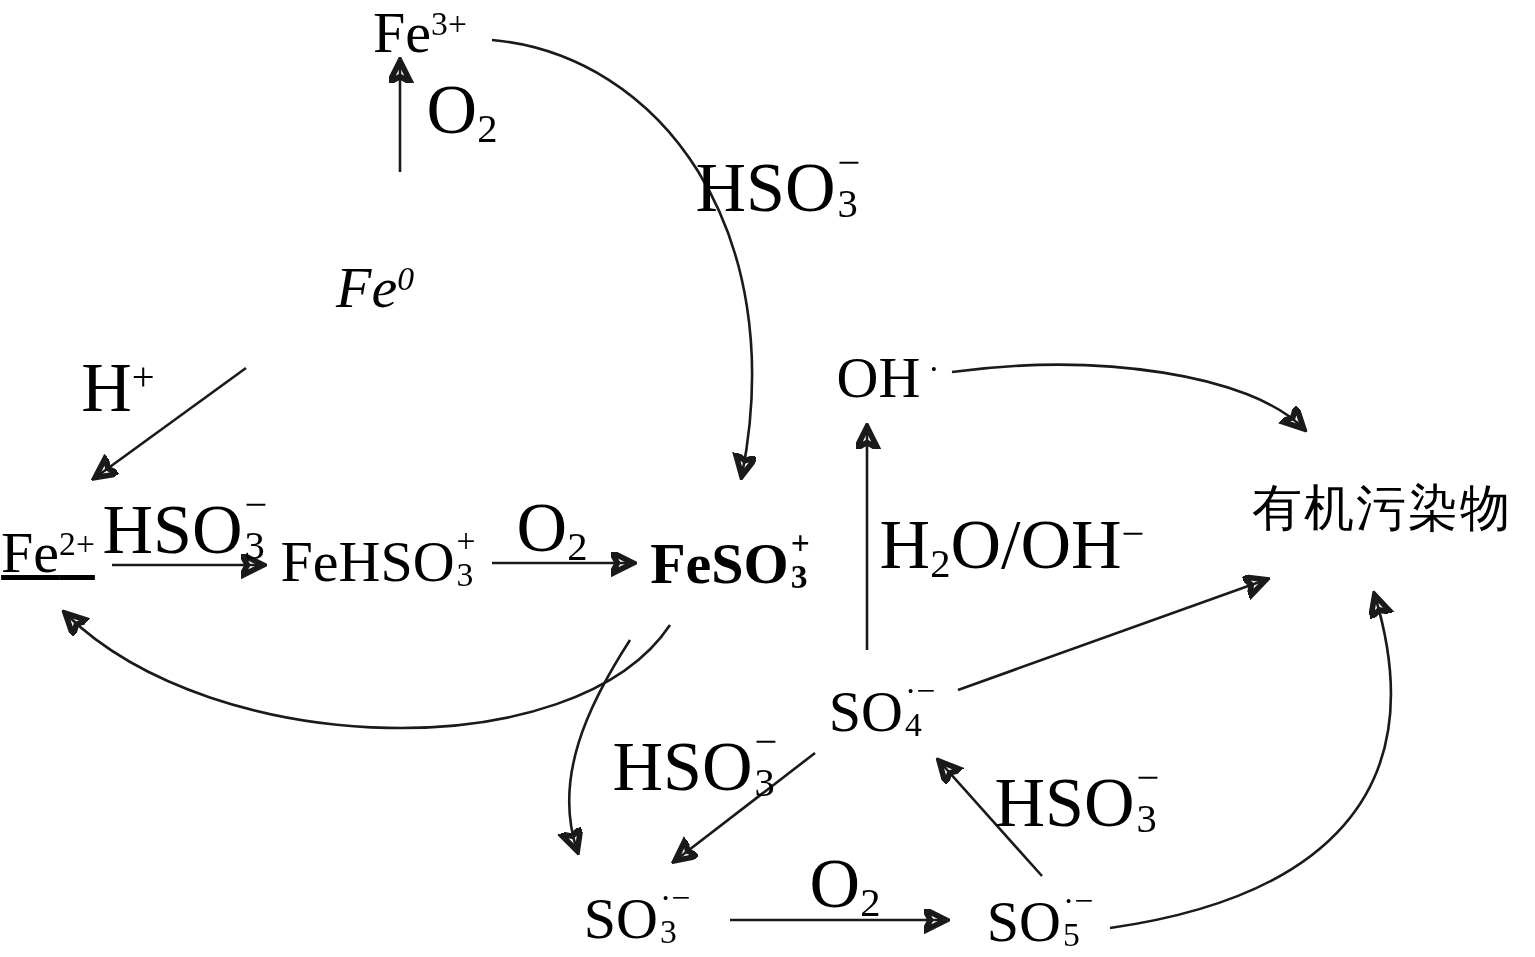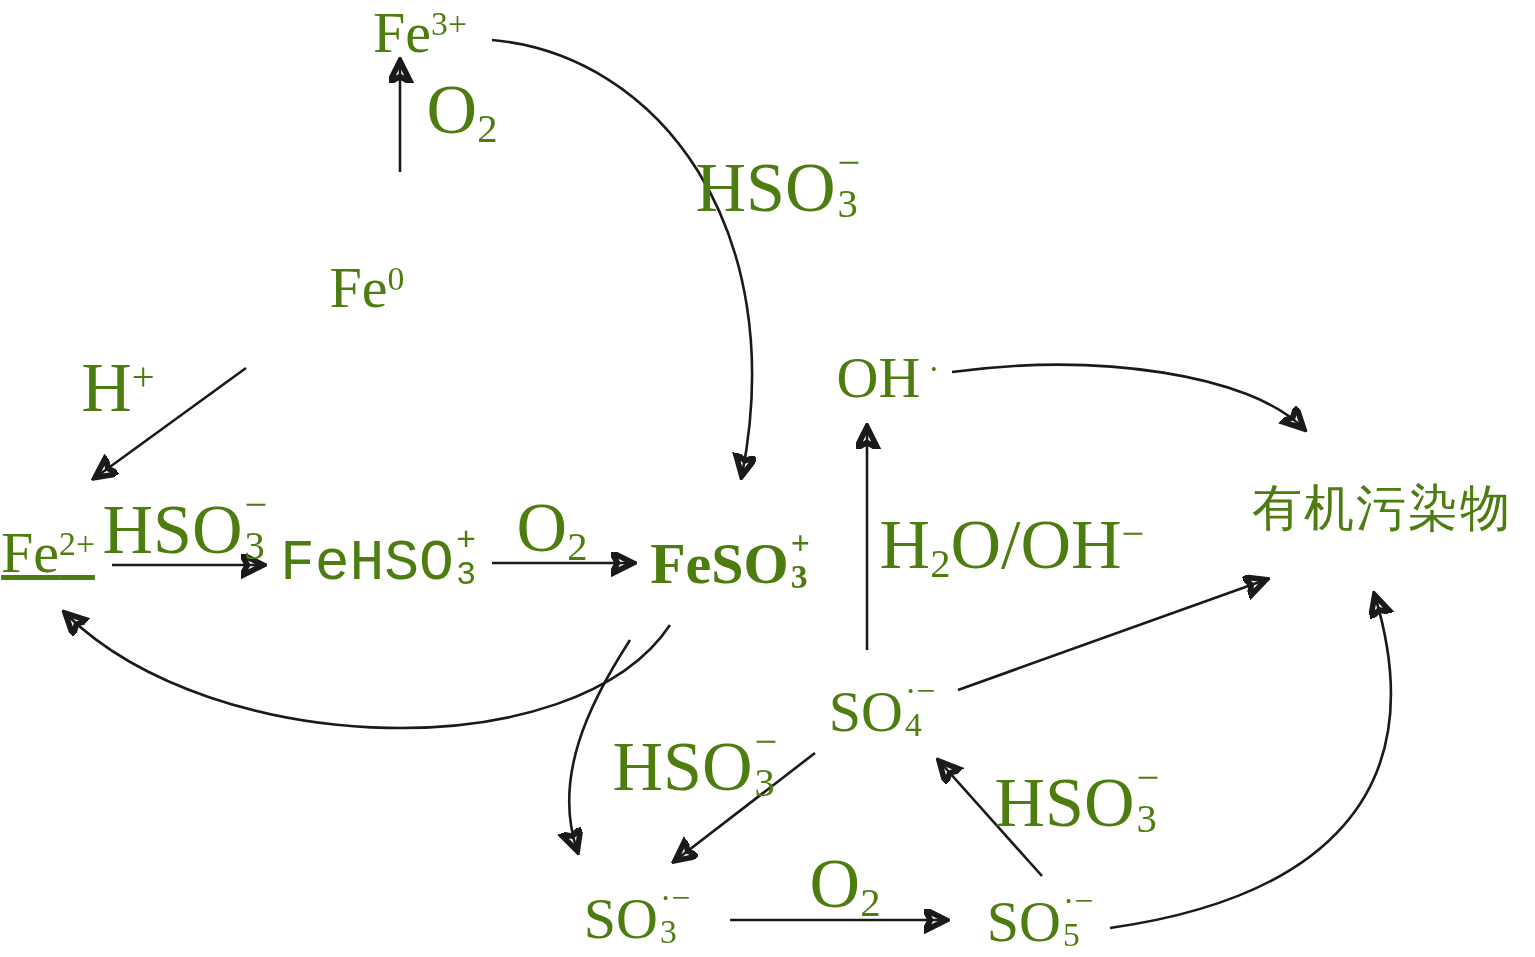--- a/index.html
+++ b/index.html
@@ -1,21 +1,21 @@
 <!DOCTYPE html>
 <html><head>
 <meta charset="utf-8">
 <style>
   html,body{margin:0;padding:0;background:#ffffff;}
   .canvas{
     position:relative;
     width:1535px;height:957px;
     background:#ffffff;
     font-family:"Liberation Serif","DejaVu Serif",serif;
-    color:#4d7c0f;
+    color:#000000;
     overflow:hidden;
   }
   svg.arrows{position:absolute;left:0;top:0;width:1535px;height:957px;}
   svg.arrows path{fill:none;stroke:#1a1a1a;stroke-width:2.6;}
   .node,.lbl{
     position:absolute;
     transform:translate(-50%,-50%);
     white-space:nowrap;
     line-height:1;
   }
@@ -58,29 +58,29 @@
     <path d="M958,690 L1265,580" marker-end="url(#ah)"></path>
     <path d="M730,920 L945,920" marker-end="url(#ah)"></path>
     <path d="M1042,876 L940,762" marker-end="url(#ah)"></path>
     <path d="M1110,928 C1320,898 1435,795 1375,596" marker-end="url(#ah)"></path>
   </svg>
 
   <div class="node" style="left:420px;top:33px;">
     <span>Fe</span><span class="sup">3+</span>
   </div>
 
-  <div class="node" style="left:367px;top:288px;">
+  <div class="node" style="left:375px;top:288px;font-style:italic;">
     <span>Fe</span><span class="sup">0</span>
   </div>
 
   <div class="node" style="left:48px;top:553px;text-decoration:underline;">
     <span>Fe</span><span class="sup">2+</span>
   </div>
 
-  <div class="node" style="left:378px;top:558px;font-family:Liberation Mono, monospace;">
+  <div class="node" style="left:378px;top:558px;">
     <span>FeHSO</span><span class="fstack">
         <span class="up">+</span>
         <span class="dn">3</span>
       </span>
   </div>
 
   <div class="node" style="left:730px;top:560px;font-weight:bold;">
     <span>FeSO</span><span class="fstack">
         <span class="up">+</span>
         <span class="dn">3</span>

